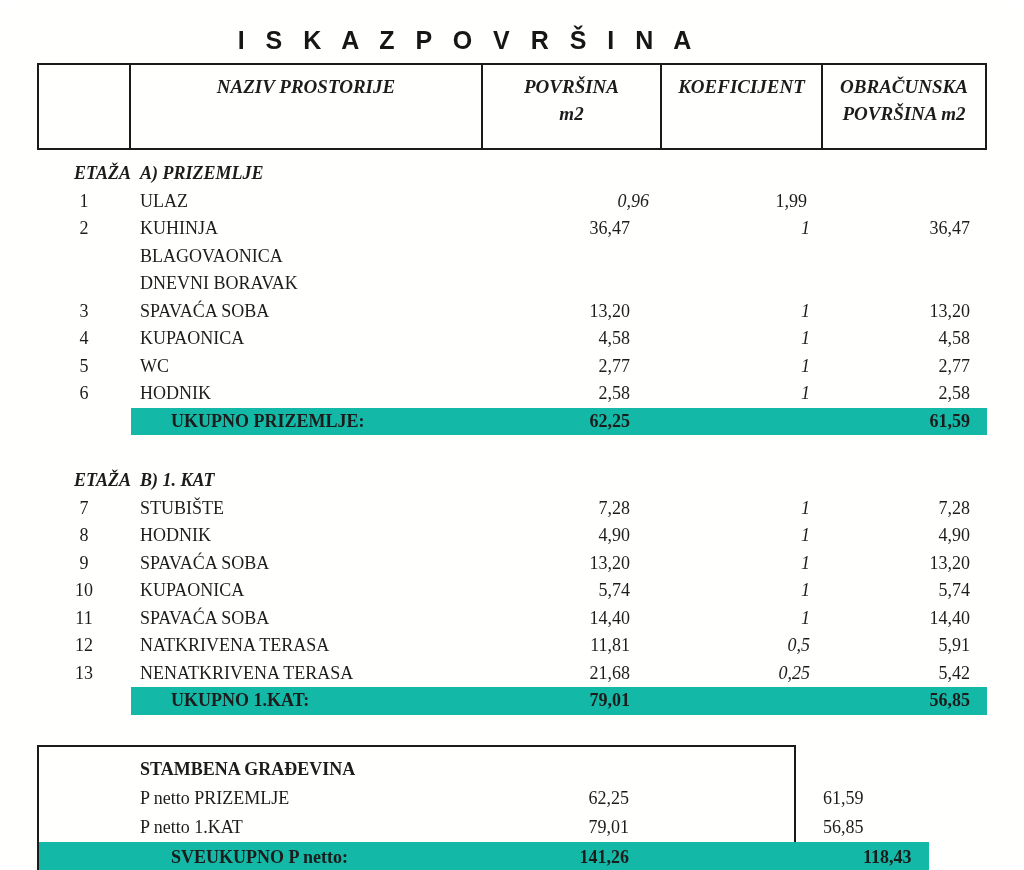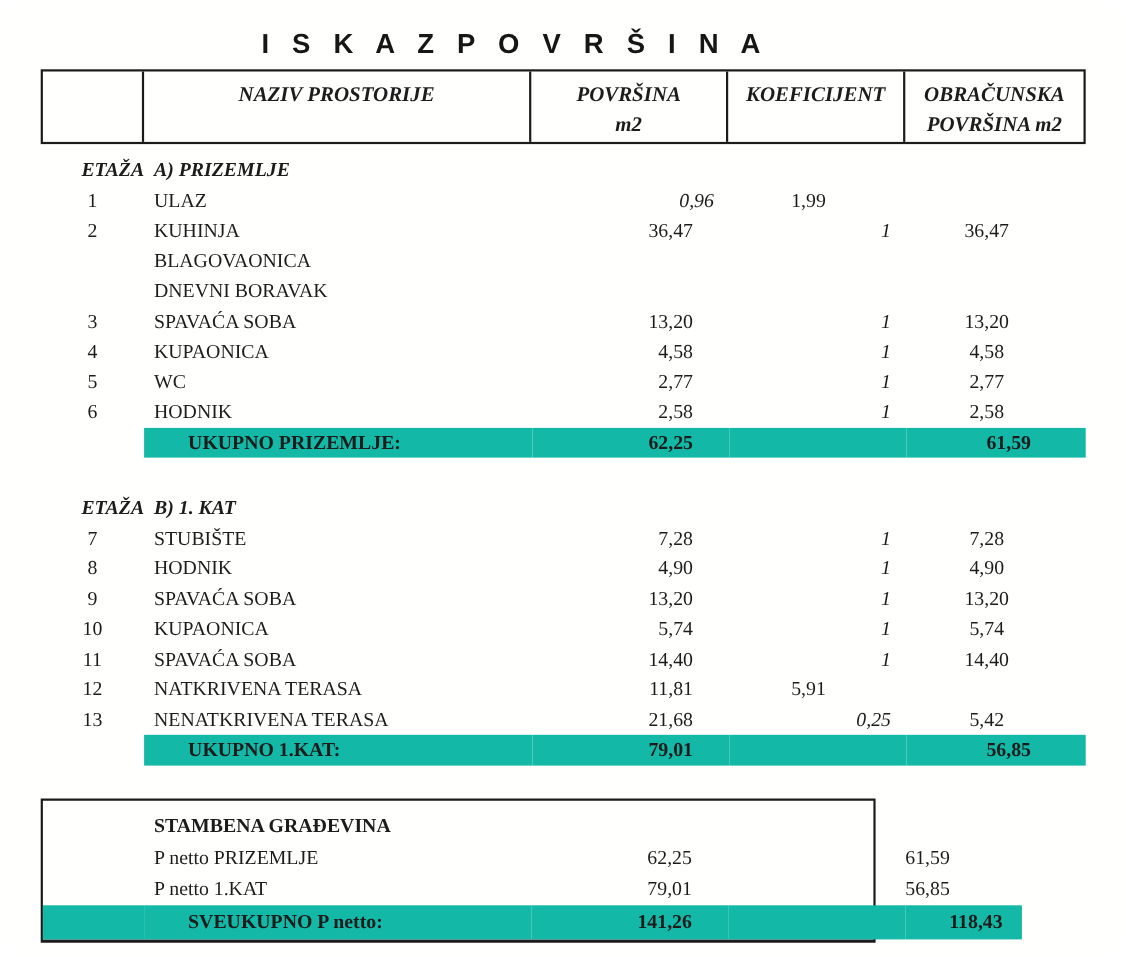--- a/index.html
+++ b/index.html
@@ -9,40 +9,40 @@
   }
   .title{
     width:950px;margin:26px 0 0 37px;text-align:center;
     padding-right:88px;box-sizing:border-box;
     font-family:"Liberation Sans",sans-serif;font-weight:bold;
     font-size:25px;letter-spacing:7px;line-height:29px;color:#161616;
   }
   .header-grid{
     display:grid;grid-template-columns:92px 352px 179px 161px 1fr;
     width:950px;margin:8px 0 0 37px;border:2px solid #1b1b1b;
-    box-sizing:border-box;height:68px;
+    box-sizing:border-box;height:87px;
   }
   .hcell{
     border-right:2px solid #1b1b1b;font-weight:bold;font-style:italic;
     font-size:19px;text-align:center;display:flex;flex-direction:column;
     justify-content:flex-start;padding-top:8px;box-sizing:border-box;line-height:27px;
   }
   .hcell:last-child{border-right:none;}
   .section{width:950px;margin-left:37px;}
   .section-a{margin-top:10px;}
   .section-b{margin-top:32px;}
   .row{
     display:grid;grid-template-columns:94px 353px 179px 161px 163px;
     height:27.5px;line-height:27.5px;font-size:18px;
   }
   .c-num{text-align:center;}
   .c-name{padding-left:9px;white-space:nowrap;}
   .c-area{text-align:right;padding-right:33px;}
   .c-coef{text-align:right;padding-right:14px;font-style:italic;}
-  .c-calc{text-align:center;padding-right:17px;}
+  .c-calc{text-align:right;padding-right:17px;}
   .etaza{font-weight:bold;font-style:italic;}
   .c-num.etaza{text-align:right;padding-left:12px;}
   .bold{font-weight:bold;}
   .hl{background:#14b8a6;padding-left:40px;}
   .summary-box{
     width:759px;margin:30px 0 0 37px;border:2px solid #1b1b1b;
     border-bottom-width:3px;box-sizing:border-box;padding-top:8px;
   }
   .summary-box .row{grid-template-columns:92px 352px 179px 161px 1fr;height:29px;line-height:29px;}
   .summary-box .row.total-row{height:31px;line-height:31px;}
@@ -187,20 +187,21 @@
       <div class="c-num">11</div>
       <div class="c-name">SPAVAĆA SOBA</div>
       <div class="c-area">14,40</div>
       <div class="c-coef">1</div>
       <div class="c-calc">14,40</div>
     </div>
     <div class="row">
       <div class="c-num">12</div>
       <div class="c-name">NATKRIVENA TERASA</div>
       <div class="c-area">11,81</div>
+      <div class="c-coef">0,5</div>
       <div class="c-calc">5,91</div>
     </div>
     <div class="row">
       <div class="c-num">13</div>
       <div class="c-name">NENATKRIVENA TERASA</div>
       <div class="c-area">21,68</div>
       <div class="c-coef">0,25</div>
       <div class="c-calc">5,42</div>
     </div>
 

